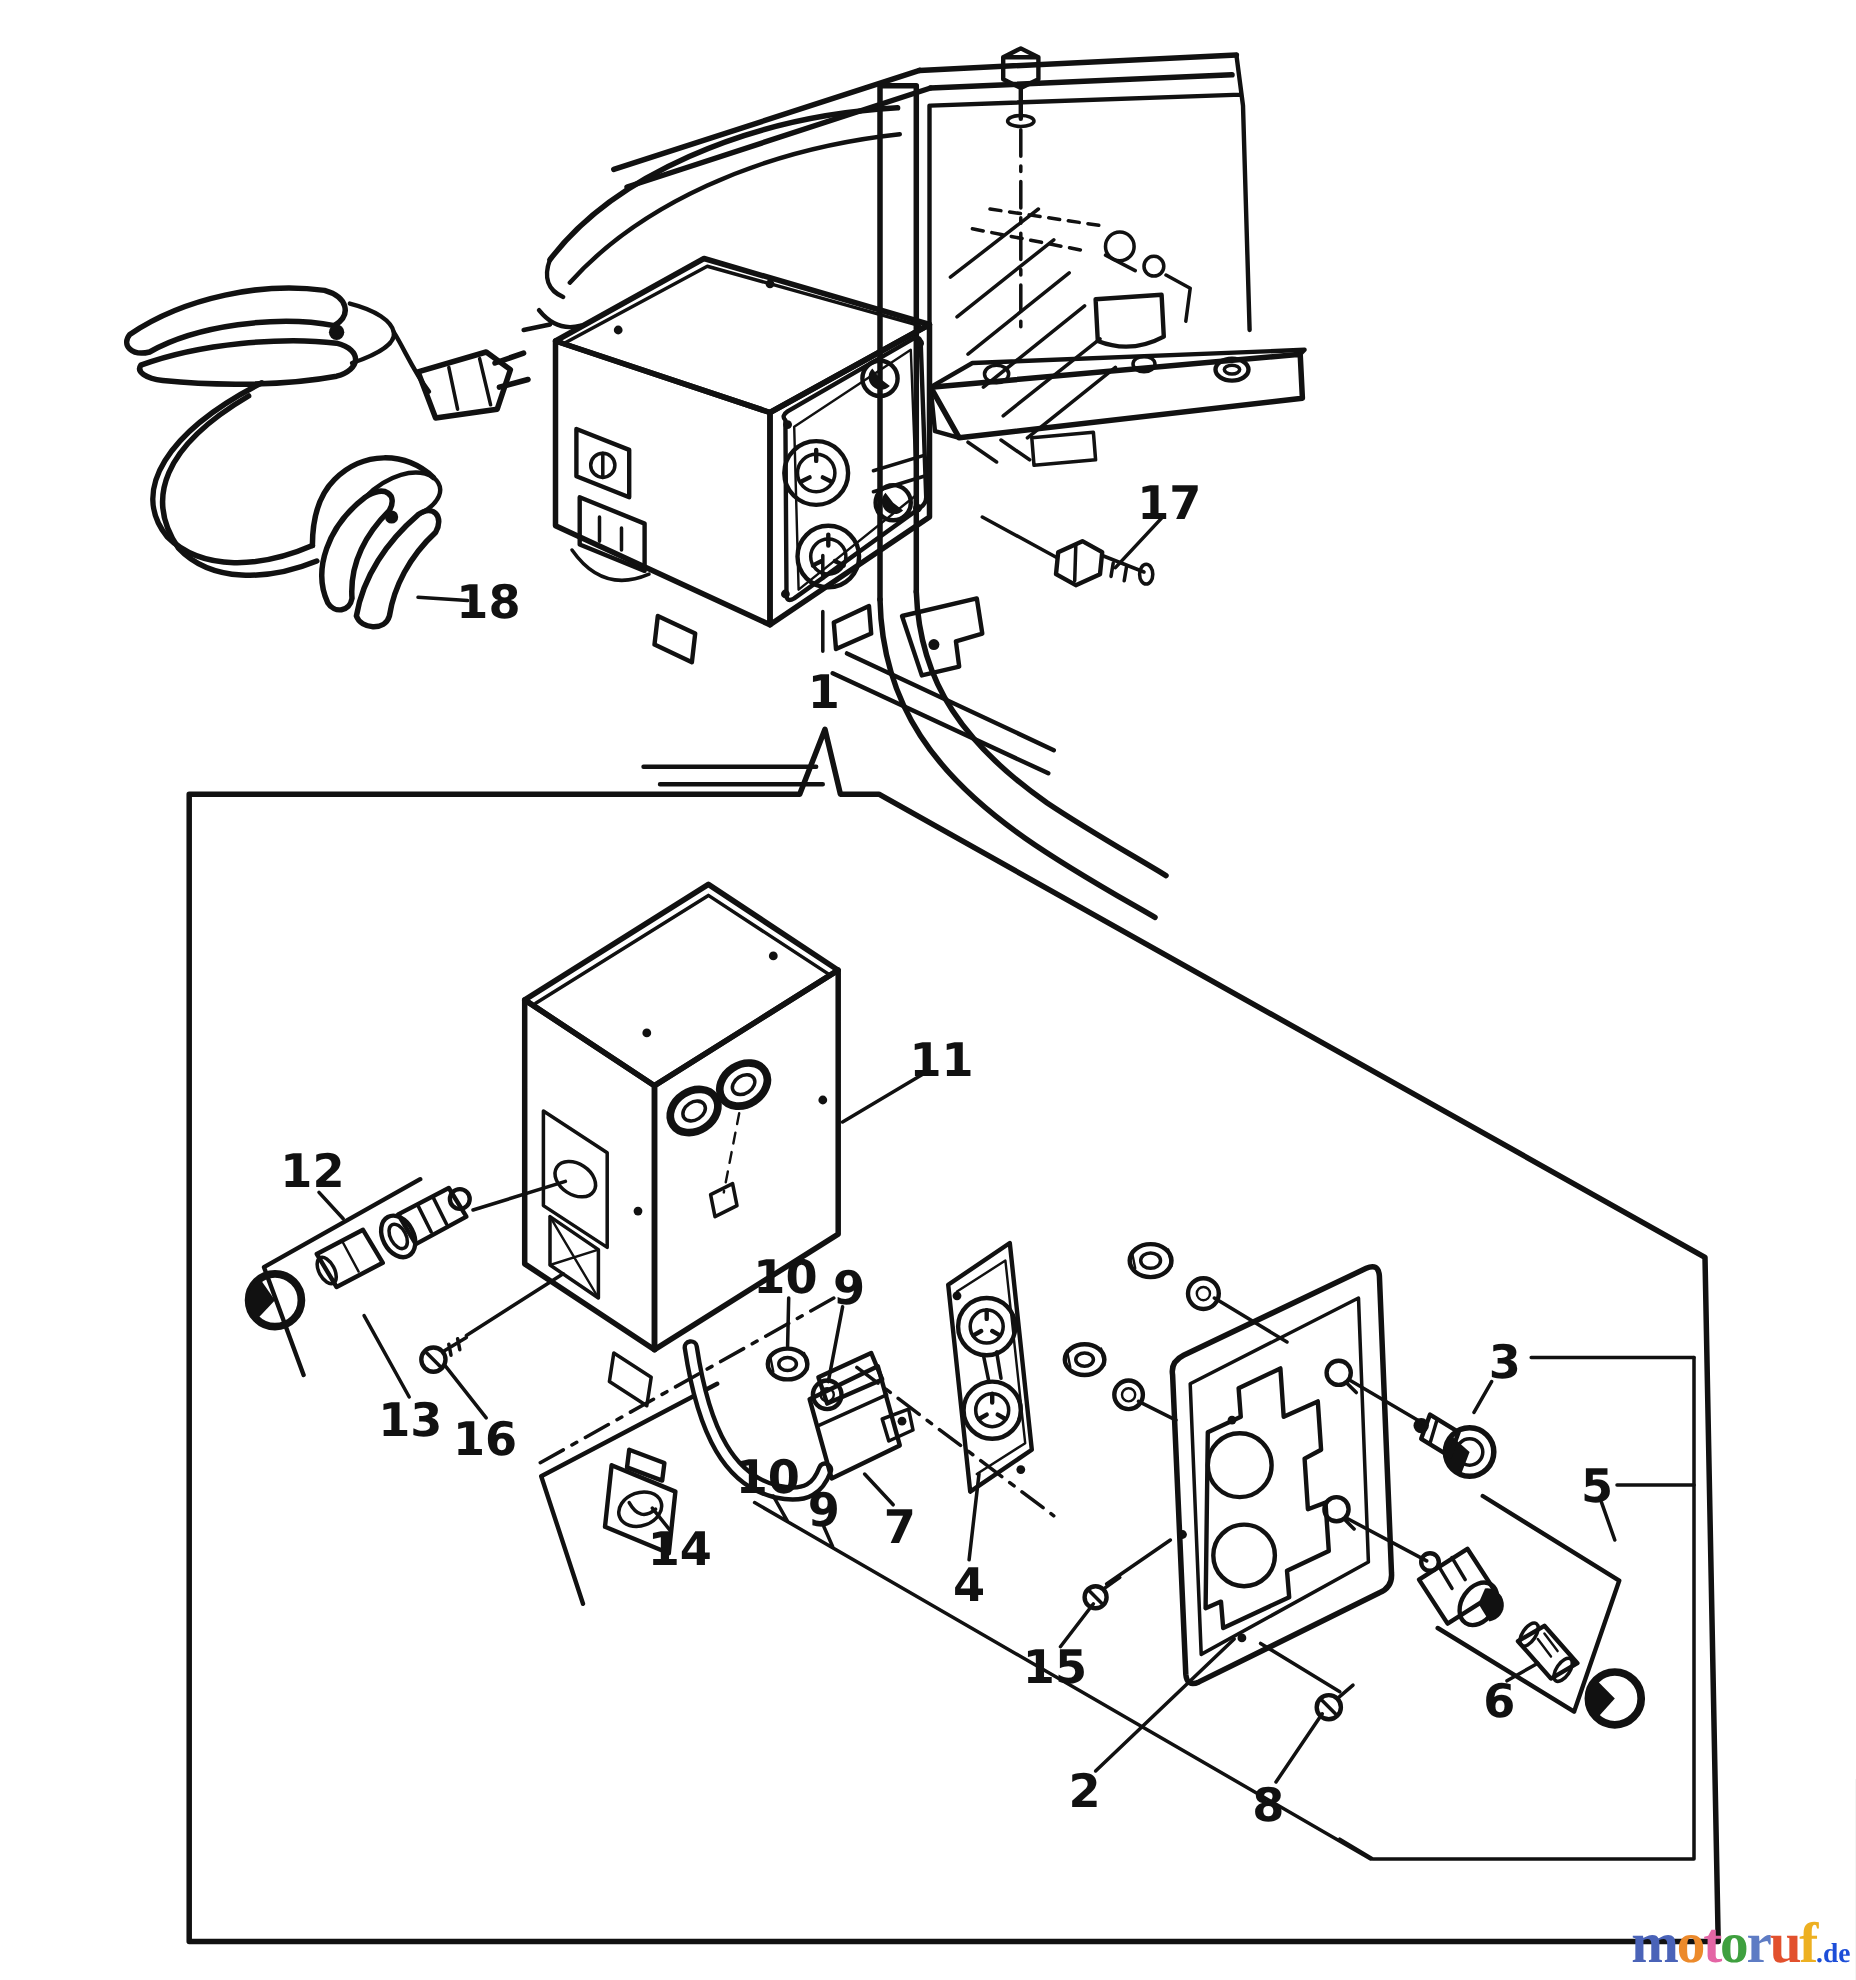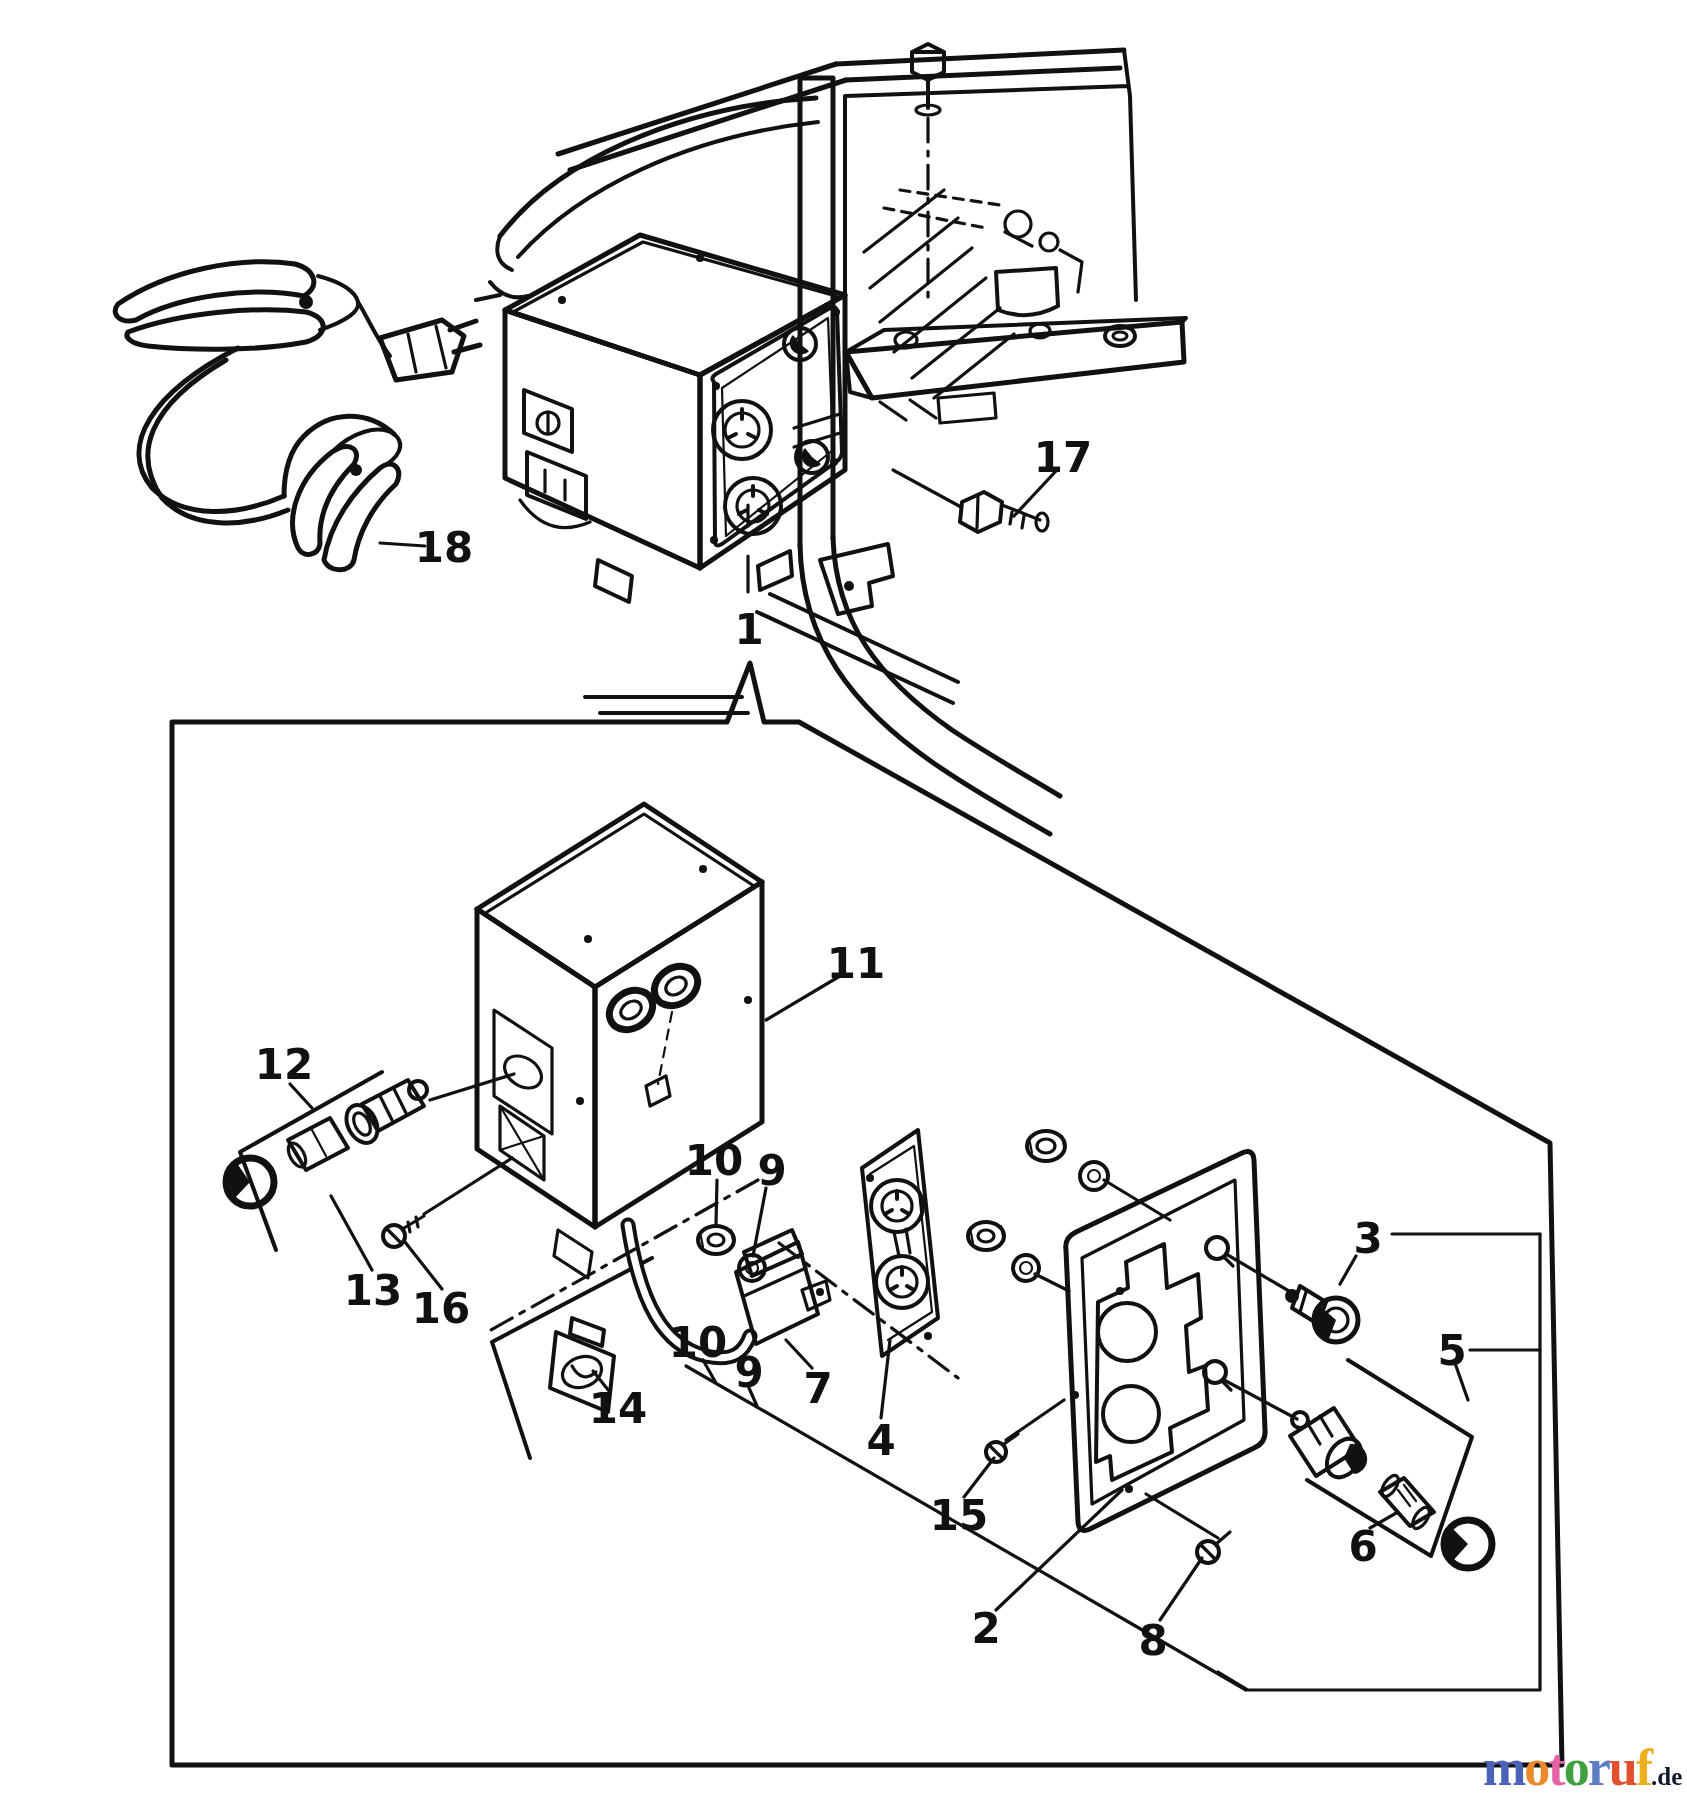--- a/index.html
+++ b/index.html
@@ -16,21 +16,21 @@
   .dd{stroke-dasharray:24 9 5 9;}
   .dsh{stroke-dasharray:10 8;}
   .wireOuter{fill:none;stroke:#111;stroke-width:15;stroke-linecap:round;}
   .wireInner{fill:none;stroke:#fff;stroke-width:7;stroke-linecap:round;}
   .callout{font-family:"DejaVu Sans",sans-serif;font-weight:bold;font-size:42px;fill:#111;}
   
   .watermark{position:absolute;left:1483px;top:1738px;font-family:"Liberation Serif",serif;
              font-weight:bold;font-size:52px;letter-spacing:-2px;white-space:nowrap;}
   .wm0{color:#4a63b8;} .wm1{color:#ec8a2b;} .wm2{color:#e465a5;} .wm3{color:#3fa03f;}
   .wm4{color:#5e7cc4;} .wm5{color:#e2502d;} .wm6{color:#edb021;}
-  .wmde{color:#0f172a;font-size:25px;letter-spacing:0;}
+  .wmde{color:#1d4ed8;font-size:25px;letter-spacing:0;}
 </style>
 </head>
 <body>
 
 <div class="page">
 <svg width="1687" height="1800" viewBox="0 0 1687 1800">
 
   <g>
     <path class="s5" d="M118,304 C168,270 240,256 295,264 C316,270 320,286 304,296 C252,286 178,296 136,320 C120,324 110,314 118,304 Z"></path>
     <path class="s5" d="M128,332 C182,312 258,306 306,312 C330,318 328,336 306,342 C252,352 186,350 148,346 C132,344 124,338 128,332 Z"></path>

